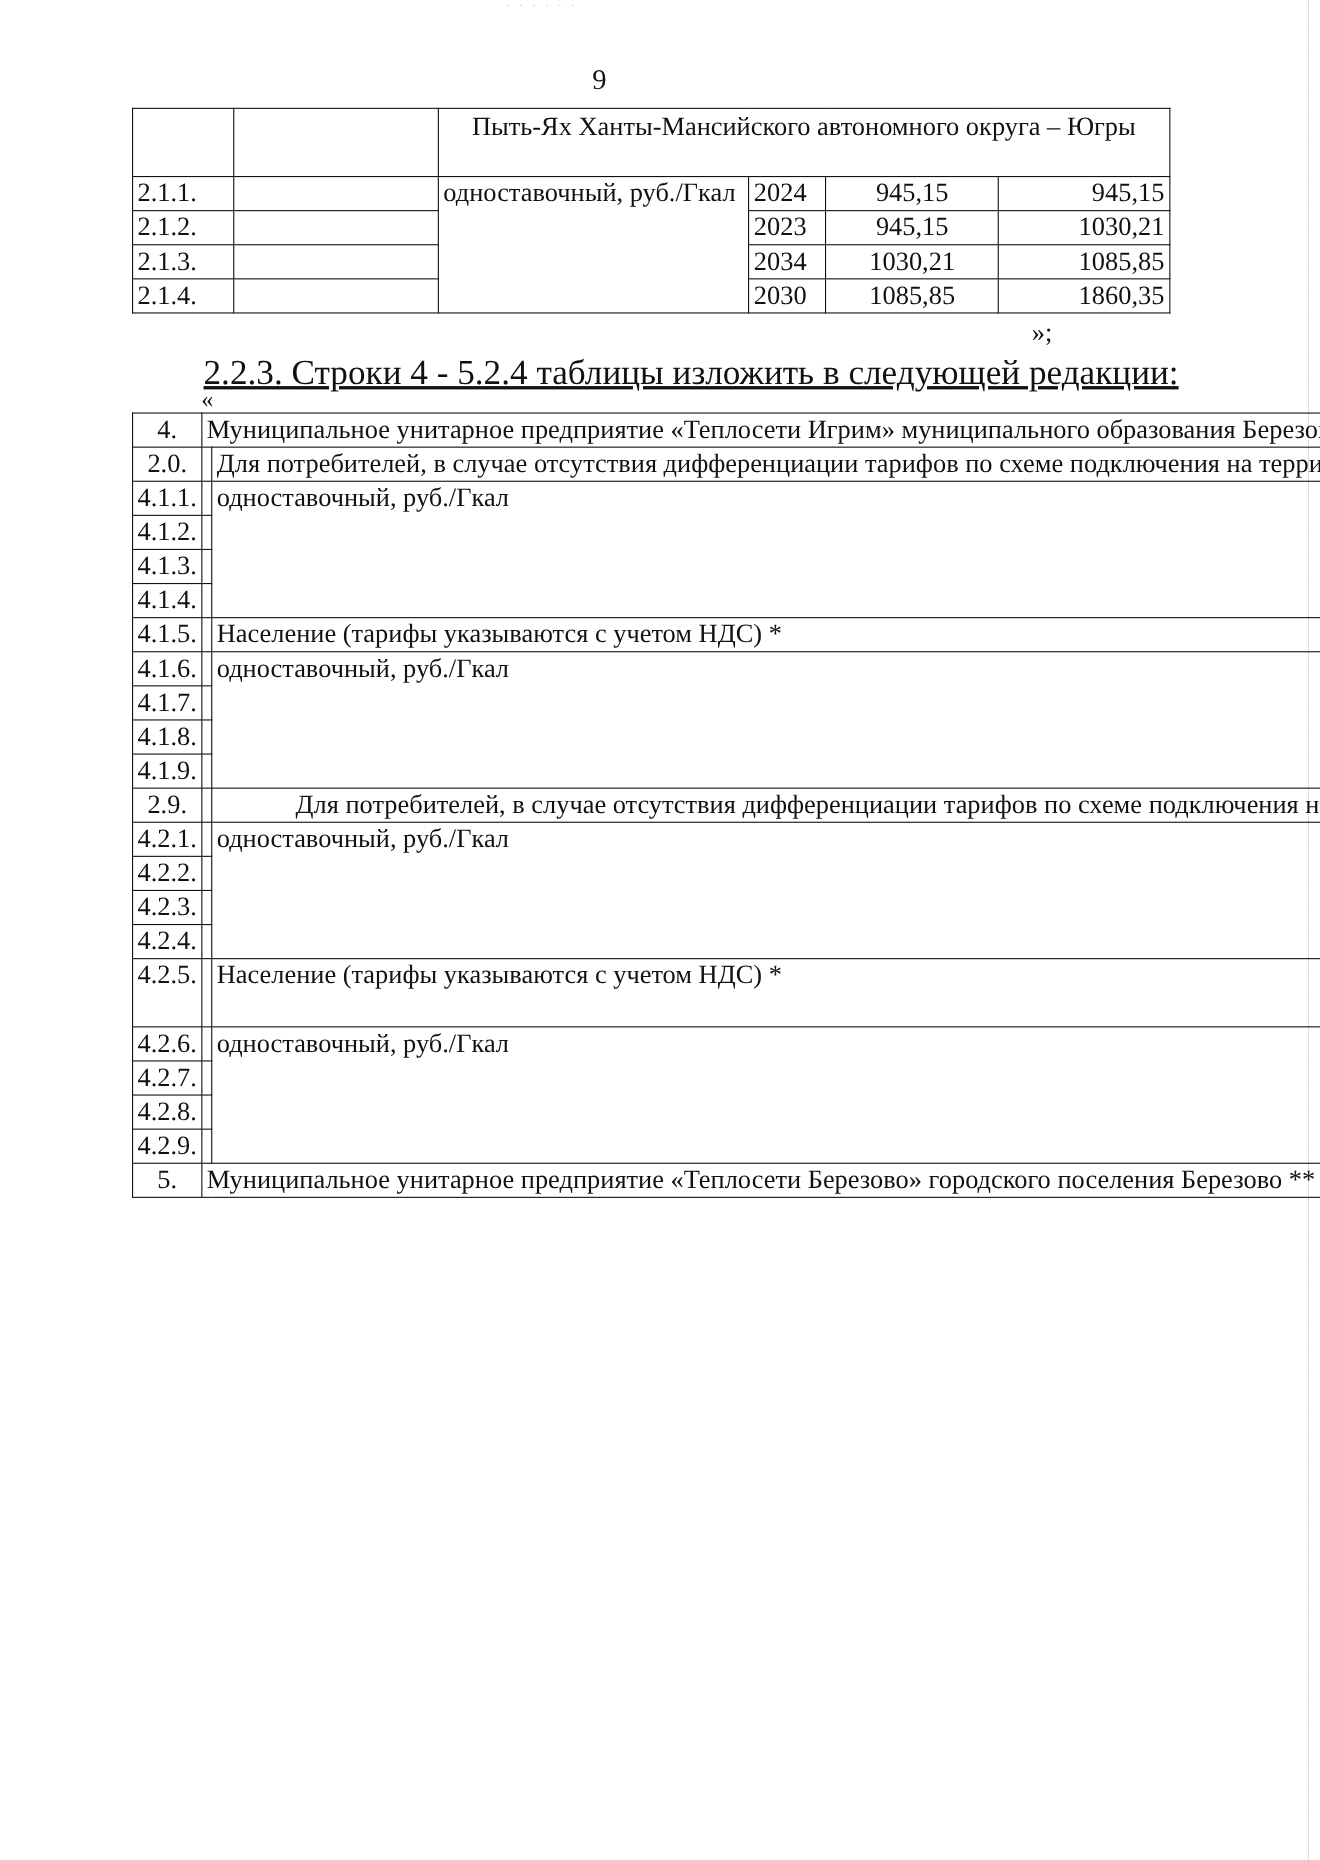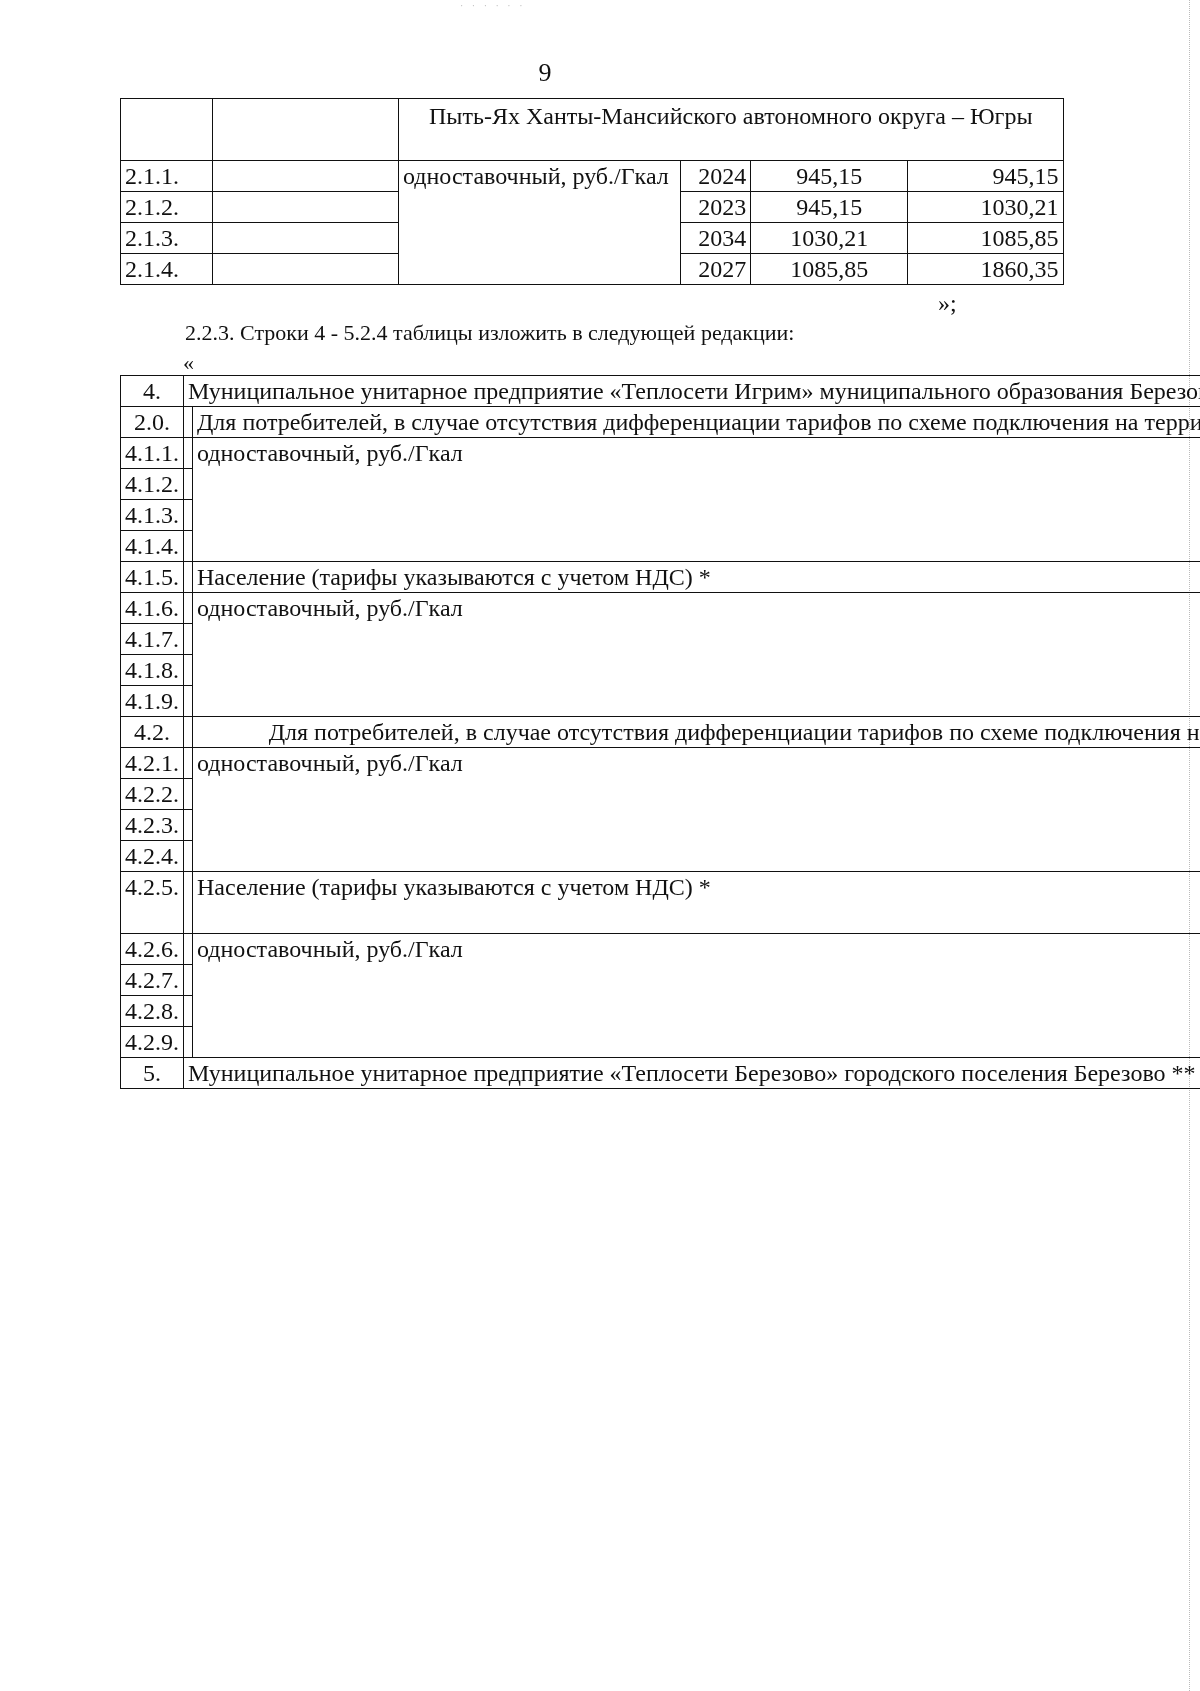--- a/index.html
+++ b/index.html
@@ -17,30 +17,30 @@
     table-layout: fixed; font-size: 24px; line-height: 30px;
   }
   table.tariff td {
     border: 1.5px solid #111; padding: 0 4px; vertical-align: top;
     white-space: nowrap; overflow: visible;
   }
   td.num { text-align: center; }
   td.center { text-align: center; }
   td.wrap { white-space: normal; margin-top: 36px; }
   td.unit { vertical-align: middle; padding-left: 6px; }
-  td.year { padding: 0 2px; text-align: right; }
+  td.year { padding: 0 2px; }
   td.val { text-align: center; }
   td.val2 { text-align: right; padding-right: 22px; }
   .t1 { top: 98px; }
   .t2 { top: 375px; }
   .close-quote {
     position: absolute; top: 290px; left: 938px; font-size: 24px;
   }
   .para {
-    position: absolute; top: 320px; left: 185px; font-size: 22px;
+    position: absolute; top: 320px; left: 185px; font-size: 32px; text-decoration: underline;
   }
   .open-quote {
     position: absolute; top: 350px; left: 183px; font-size: 22px;
   }
   .scan-edge {
     position: absolute; top: 0; right: 10px; width: 1px; height: 1691px;
     border-right: 1px dotted #bbb;
   }
   .scan-top {
     position: absolute; top: 0; left: 460px; width: 230px; height: 10px;
@@ -88,21 +88,21 @@
   <tr>
     <td>2.1.3.</td>
     <td></td>
     <td class="year">2034</td>
     <td class="val">1030,21</td>
     <td class="val2">1085,85</td>
   </tr>
   <tr>
     <td>2.1.4.</td>
     <td></td>
-    <td class="year">2027</td>
+    <td class="year">2030</td>
     <td class="val">1085,85</td>
     <td class="val2">1860,35</td>
   </tr>
 </tbody>
   </table>
 
 <div class="close-quote">»;</div>
 <div class="para">2.2.3. Строки 4 - 5.2.4 таблицы изложить в следующей редакции:</div>
 <div class="open-quote">«</div>
 
@@ -170,21 +170,21 @@
     <td></td>
 
   </tr>
   <tr>
     <td>4.1.9.</td>
     <td></td>
 
   </tr>
 
   <tr>
-    <td class="num">4.2.</td>
+    <td class="num">2.9.</td>
     <td></td>
     <td colspan="4" class="center wrap">Для потребителей, в случае отсутствия дифференциации тарифов по схеме подключения на территории городского поселения Игрим Березовского муниципального района Ханты-Мансийского автономного округа – Югры (поселок Ванзетур)</td>
   </tr>
 
   <tr>
     <td>4.2.1.</td>
     <td></td>
     <td rowspan="4" class="unit wrap">одноставочный, руб./Гкал</td>
 
   </tr>

